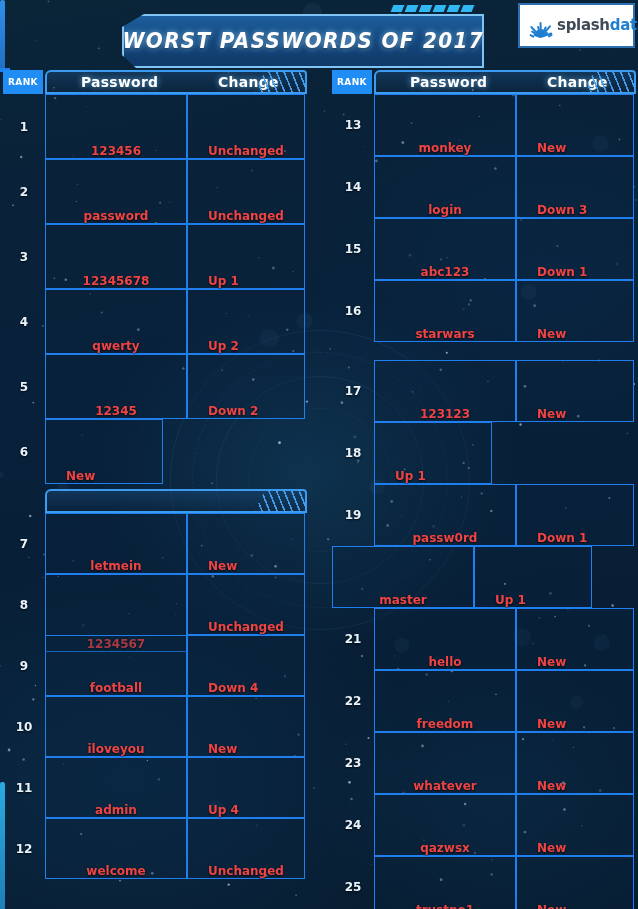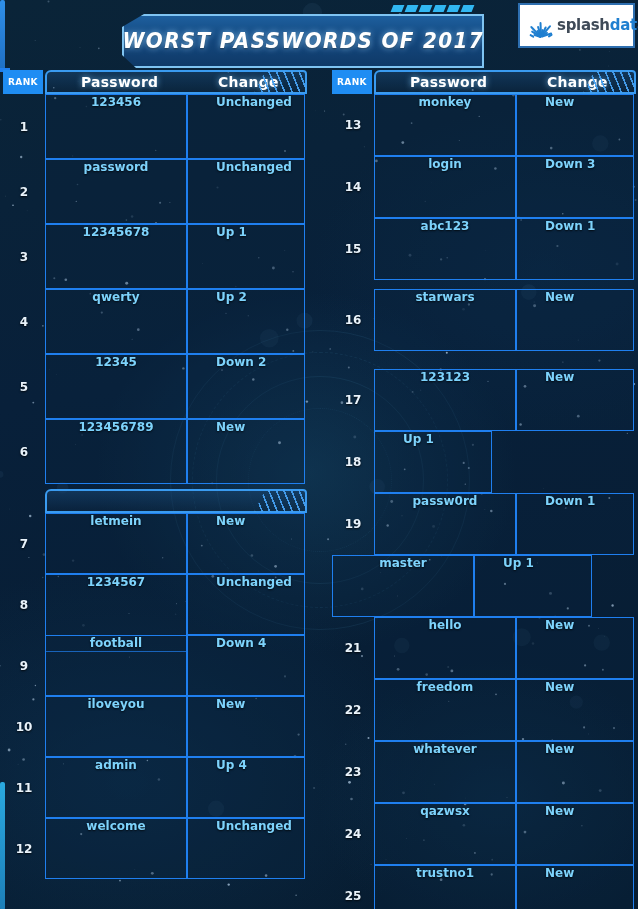--- a/index.html
+++ b/index.html
@@ -122,26 +122,26 @@
 
   .row { position:relative; display:flex; }
   .cell-rank {
     width:42px; display:flex; align-items:center; justify-content:center;
     font-size:12px; font-weight:700; color:#e9f3fb;
     text-shadow:0 1px 2px rgba(0,0,0,.8);
   }
   .cell-pw, .cell-ch {
     border:1.5px solid #1f7fef;
     background: rgba(10,38,62,0.30);
-    display:flex; align-items:flex-start;
-    font-size:12px; color:#7dd3fc; font-weight:600;
+    display:flex; align-items:flex-end;
+    font-size:12px; color:#ef4444; font-weight:600;
     text-shadow: 0 1px 2px rgba(0,0,0,.75);
   }
   .cell-pw { width:142px; justify-content:center; border-right-width:1px; }
-  .cell-ch { width:118px; justify-content:flex-start; padding-left:28px; border-left-width:1px; }
+  .cell-ch { width:118px; justify-content:flex-start; padding-left:20px; border-left-width:1px; }
 
   .lbl { white-space:nowrap; }
 </style>
 </head>
 <body>
 
 <div id="backdrop"></div>
 <svg id="stars" viewBox="0 0 638 909">
     <circle cx="0.0" cy="837.0" r="0.61" fill="#cfe8ff" opacity="0.24"></circle>
     <circle cx="465.3" cy="484.2" r="0.66" fill="#cfe8ff" opacity="0.53"></circle>
@@ -523,23 +523,20 @@
           <span class="lbl">12345</span>
         </div>
         <div class="cell-ch" style="height:65px">
           <span class="lbl">Down 2</span>
         </div>
       </div>
       <div class="row" style="height: 65px;">
         <div class="cell-rank" style="height:65px">
           <span class="lbl">6</span>
         </div>
-        <div class="cell-pw" style="height:65px">
-          <span class="lbl">123456789</span>
-        </div>
         <div class="cell-ch" style="height:65px">
           <span class="lbl">New</span>
         </div>
       </div>
     </div>
     <div class="block" style="left: 3px; top: 489px;">
       <div class="tbl-header" style="margin-left: 42px; width: 262px;">
         <span class="hatch"></span>
       </div>
       <div class="row" style="height: 61px;">
@@ -642,21 +639,21 @@
         <div class="cell-rank" style="height:62px">
           <span class="lbl">15</span>
         </div>
         <div class="cell-pw" style="height:62px">
           <span class="lbl">abc123</span>
         </div>
         <div class="cell-ch" style="height:62px">
           <span class="lbl">Down 1</span>
         </div>
       </div>
-      <div class="row" style="height: 80px; margin-top: 9px;">
+      <div class="row" style="height: 80px;">
         <div class="cell-rank" style="height:62px">
           <span class="lbl">16</span>
         </div>
         <div class="cell-pw" style="height:62px">
           <span class="lbl">starwars</span>
         </div>
         <div class="cell-ch" style="height:62px">
           <span class="lbl">New</span>
         </div>
       </div>

